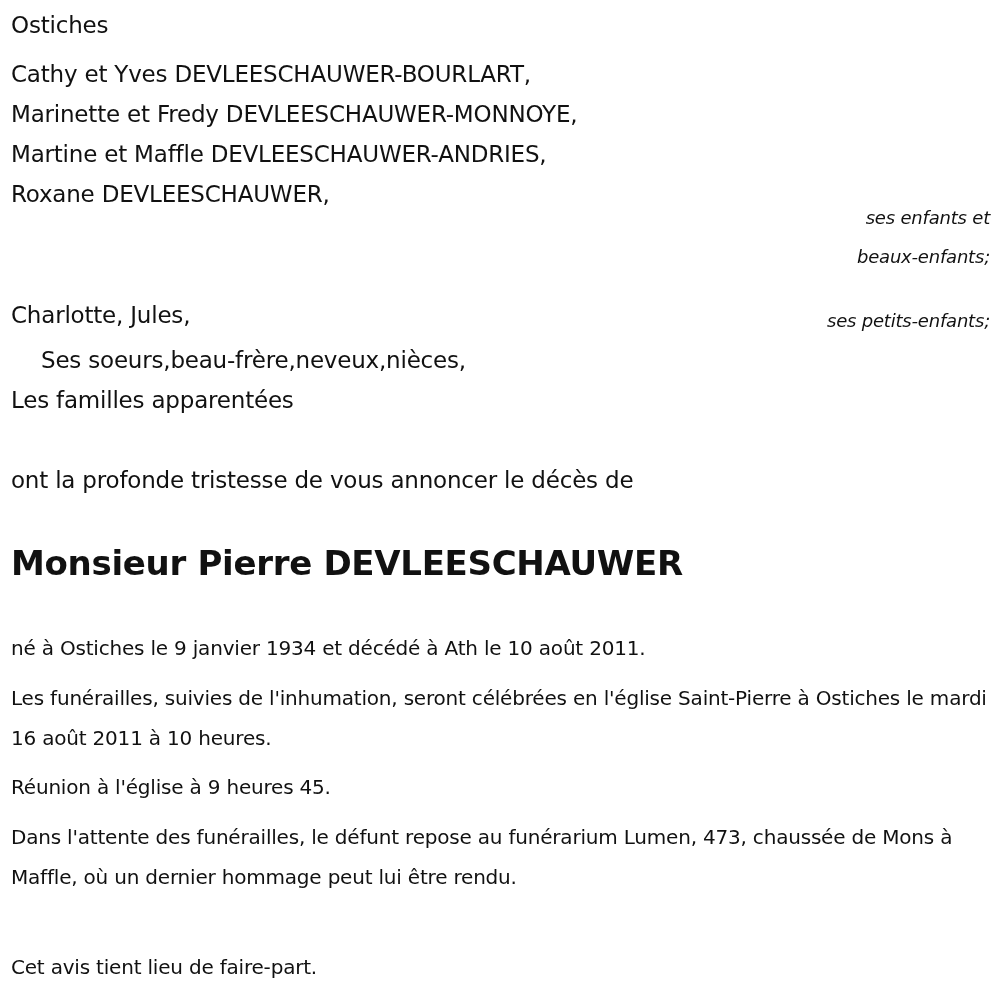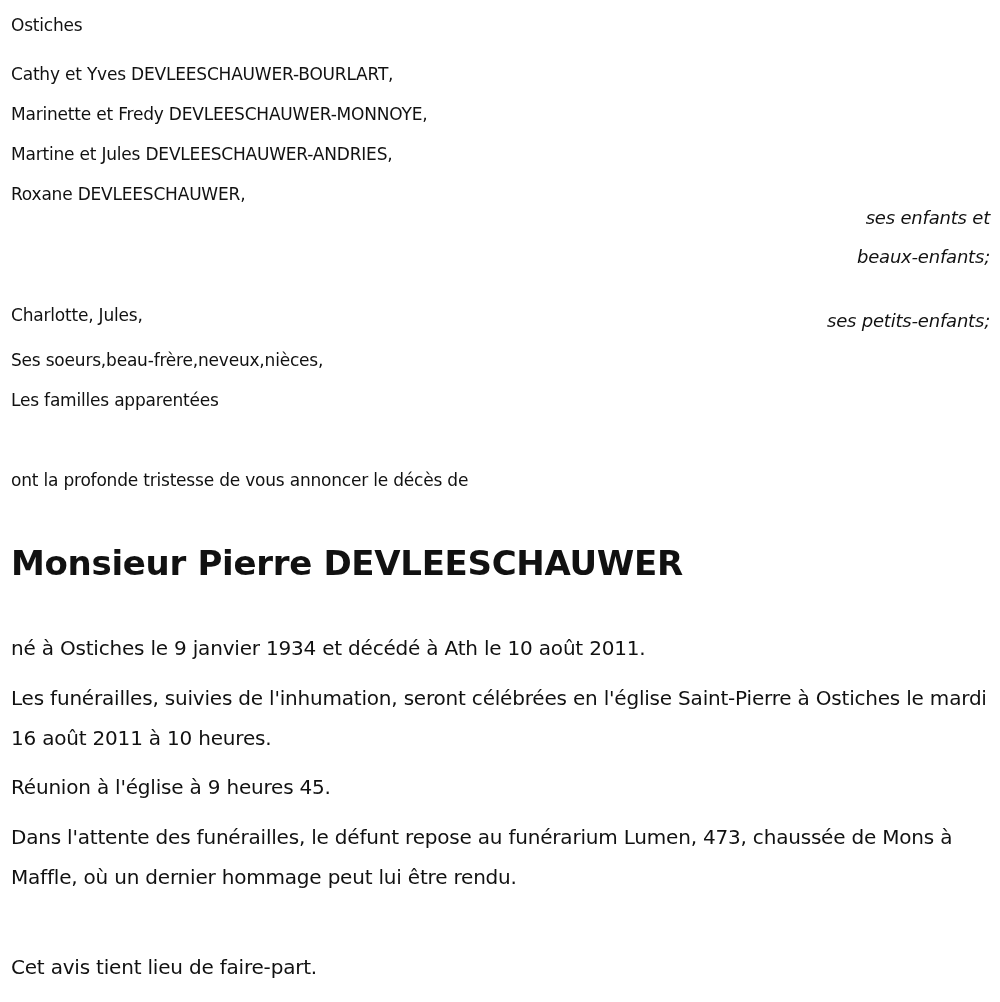--- a/index.html
+++ b/index.html
@@ -11,21 +11,21 @@
       width: 1000px;
       height: 1002px;
       position: relative;
       overflow: hidden;
       font-family: "DejaVu Sans", sans-serif;
       color: #111111;
     }
     .line {
       position: absolute;
       left: 11px;
-      font-size: 17px;
+      font-size: 23px;
       line-height: 30px;
       white-space: nowrap;
       letter-spacing: -0.2px;
       text-align: center;
     }
     .right {
       position: absolute;
       right: 10px;
       font-size: 18px;
       line-height: 30px;
@@ -54,30 +54,30 @@
     }
   </style>
 </head>
 <body>
 
 <div>
   <div class="line" style="top:10px;">Ostiches</div>
 
   <div class="line" style="top:59px;">Cathy et Yves DEVLEESCHAUWER-BOURLART,</div>
   <div class="line" style="top:99px;">Marinette et Fredy DEVLEESCHAUWER-MONNOYE,</div>
-  <div class="line" style="top:139px;">Martine et Jules DEVLEESCHAUWER-ANDRIES,</div>
+  <div class="line" style="top:139px;">Martine et Maffle DEVLEESCHAUWER-ANDRIES,</div>
   <div class="line" style="top:179px;">Roxane DEVLEESCHAUWER,</div>
 
   <div class="right" style="top:203px;">ses enfants et</div>
   <div class="right" style="top:242px;">beaux-enfants;</div>
 
   <div class="line" style="top:300px;">Charlotte, Jules,</div>
   <div class="right" style="top:306px;">ses petits-enfants;</div>
 
-  <div class="line" style="top:345px;">Ses soeurs,beau-frère,neveux,nièces,</div>
+  <div class="line" style="top:345px;margin-left:30px;">Ses soeurs,beau-frère,neveux,nièces,</div>
   <div class="line" style="top:385px;">Les familles apparentées</div>
 
   <div class="line" style="top:465px;">ont la profonde tristesse de vous annoncer le décès de</div>
 
   <div class="title" style="top:543px;">Monsieur Pierre DEVLEESCHAUWER</div>
 
   <div class="para" style="top:628px;">né à Ostiches le 9 janvier 1934 et décédé à Ath le 10 août 2011.</div>
   <div class="para" style="top:678px;">Les funérailles, suivies de l'inhumation, seront célébrées en l'église Saint-Pierre à Ostiches le mardi 16 août 2011 à 10 heures.</div>
   <div class="para" style="top:767px;">Réunion à l'église à 9 heures 45.</div>
   <div class="para" style="top:817px;">Dans l'attente des funérailles, le défunt repose au funérarium Lumen, 473, chaussée de Mons à Maffle, où un dernier hommage peut lui être rendu.</div>

